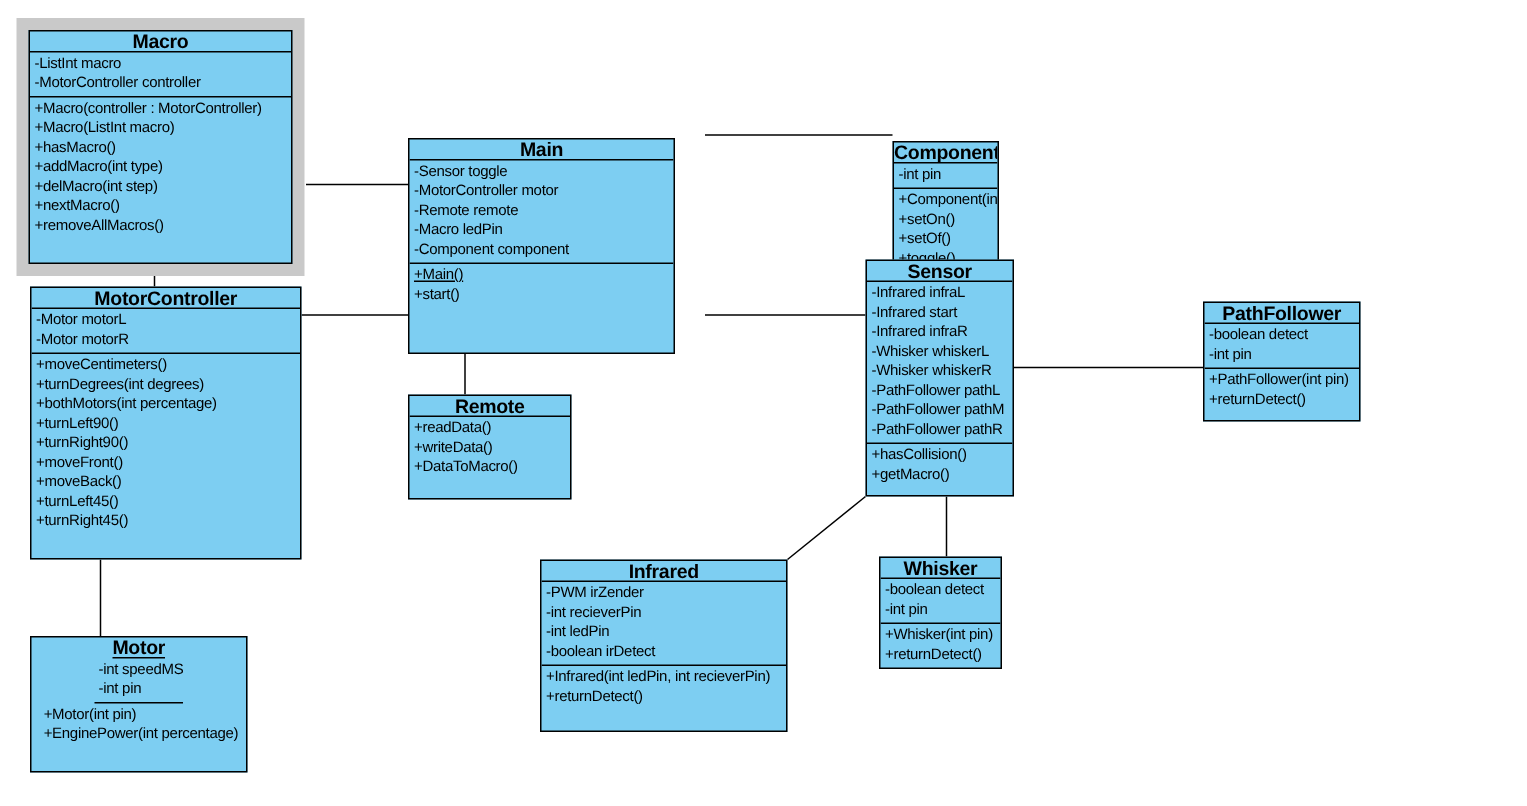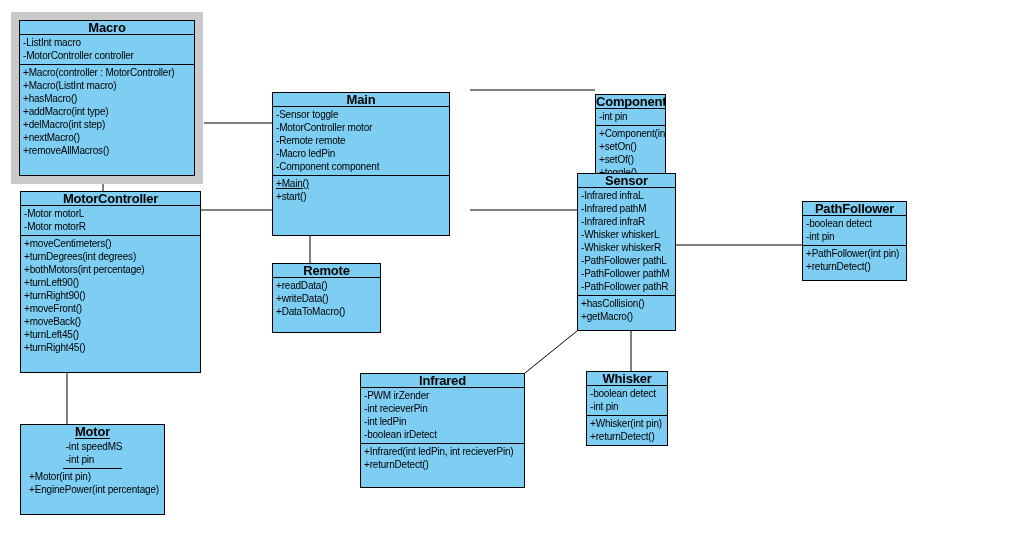--- a/index.html
+++ b/index.html
@@ -165,21 +165,21 @@
         <div class="uml-row">+Component(int pin)</div>
         <div class="uml-row">+setOn()</div>
         <div class="uml-row">+setOf()</div>
         <div class="uml-row">+toggle()</div>
       </div>
     </div>
     <div class="uml-class" style="left: 577px; top: 173px; width: 99px; height: 158px;">
       <div class="uml-title">Sensor</div>
       <div class="uml-attrs">
         <div class="uml-row">-Infrared infraL</div>
-        <div class="uml-row">-Infrared pathM</div>
+        <div class="uml-row">-Infrared start</div>
         <div class="uml-row">-Infrared infraR</div>
         <div class="uml-row">-Whisker whiskerL</div>
         <div class="uml-row">-Whisker whiskerR</div>
         <div class="uml-row">-PathFollower pathL</div>
         <div class="uml-row">-PathFollower pathM</div>
         <div class="uml-row">-PathFollower pathR</div>
       </div>
       <div class="uml-methods">
         <div class="uml-row">+hasCollision()</div>
         <div class="uml-row">+getMacro()</div>

